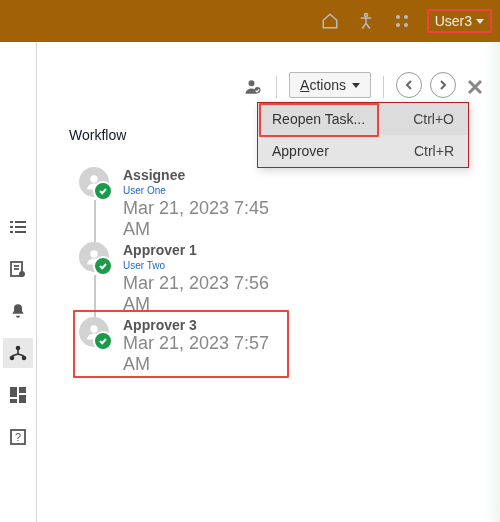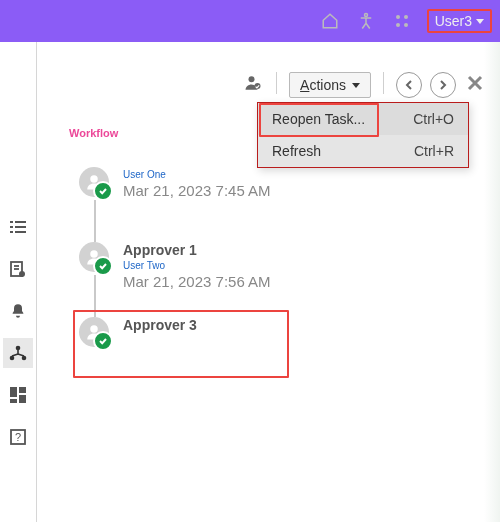--- a/index.html
+++ b/index.html
@@ -7,21 +7,21 @@
     padding: 0;
     width: 500px;
     height: 522px;
     font-family: Arial, Helvetica, sans-serif;
     font-size: 13px;
     overflow: hidden;
     color: #333;
     background: #fff;
   }
   .top-bar {
-    background: #8b5cf6;
+    background: #a16207;
     height: 42px;
     display: flex;
     align-items: center;
     justify-content: flex-end;
     padding: 0 8px 0 0;
     gap: 14px;
   }
   .top-icon {
     color: #bbb;
     display: inline-flex;
@@ -81,21 +81,21 @@
     flex: 1;
     background: #fff;
   }
 
   
   .toolbar {
     position: absolute;
     top: 30px;
     right: 14px;
     display: flex;
-    align-items: flex-start;
+    align-items: flex-end;
     gap: 8px;
     font-size: 13px;
   }
   .toolbar .sep {
     width: 1px;
     height: 22px;
     background: #cfcfcf;
     margin: 0 4px;
   }
   .tb-icon {
@@ -181,23 +181,23 @@
     z-index: 40;
     pointer-events: none;
     border-radius: 1px;
   }
 
   
   .workflow-title {
     position: absolute;
     top: 85px;
     left: 32px;
-    font-weight: bold;
-    font-size: 11px;
-    color: #ec4899;
+    font-weight: normal;
+    font-size: 14px;
+    color: #0f172a;
   }
 
   .wf-item {
     position: absolute;
     left: 42px;
     width: 210px;
     display: flex;
     gap: 14px;
   }
   .wf-item.i1 { top: 125px; }
@@ -244,21 +244,21 @@
     color: #555;
     font-size: 14px;
   }
   .wf-text .uname {
     color: #1e66c7;
     font-size: 10px;
     margin: 2px 0;
   }
   .wf-text .ts {
     color: #888;
-    font-size: 15px;
+    font-size: 18px;
   }
 
   .approver2-highlight {
     position: absolute;
     top: 268px;
     left: 36px;
     width: 212px;
     height: 64px;
     border: 2px solid #ec443f;
     pointer-events: none;
@@ -392,21 +392,21 @@
           </svg>
       </span>
     </div>
 
     <div class="actions-menu">
       <div class="menu-row selected">
         <span>Reopen Task...</span>
         <span class="shortcut">Ctrl+O</span>
       </div>
       <div class="menu-row">
-        <span>Refresh</span>
+        <span>Approver</span>
         <span class="shortcut">Ctrl+R</span>
       </div>
     </div>
     <div class="reopen-highlight"></div>
 
     <div class="workflow-title">Workflow</div>
 
     <div class="wf-line l1"></div>
     <div class="wf-line l2"></div>
 
@@ -416,20 +416,21 @@
             <circle cx="12" cy="8" r="5"></circle>
             <path d="M3 22c0-5 4-8 9-8s9 3 9 8"></path>
           </svg>
         <span class="wf-check">
           <svg width="10" height="10" viewBox="0 0 10 10">
               <path d="M2 5 L4.2 7.2 L8 3" stroke="#fff" stroke-width="2" fill="none"></path>
             </svg>
         </span>
       </div>
       <div class="wf-text">
+        <div class="role">Assignee</div>
         <div class="uname">User One</div>
         <div class="ts">Mar 21, 2023 7:45 AM</div>
       </div>
     </div>
 
     <div class="wf-item i2">
       <div class="wf-avatar">
         <svg width="18" height="18" viewBox="0 0 24 24">
             <circle cx="12" cy="8" r="5"></circle>
             <path d="M3 22c0-5 4-8 9-8s9 3 9 8"></path>
@@ -454,20 +455,21 @@
             <path d="M3 22c0-5 4-8 9-8s9 3 9 8"></path>
           </svg>
         <span class="wf-check">
           <svg width="10" height="10" viewBox="0 0 10 10">
               <path d="M2 5 L4.2 7.2 L8 3" stroke="#fff" stroke-width="2" fill="none"></path>
             </svg>
         </span>
       </div>
       <div class="wf-text">
         <div class="role">Approver 3</div>
+        <div class="ts">Mar 21, 2023 7:57 AM</div>
       </div>
     </div>
 
     <div class="approver2-highlight"></div>
 
     <div class="right-edge"></div>
   </div>
 </div>
 
 </body></html>

